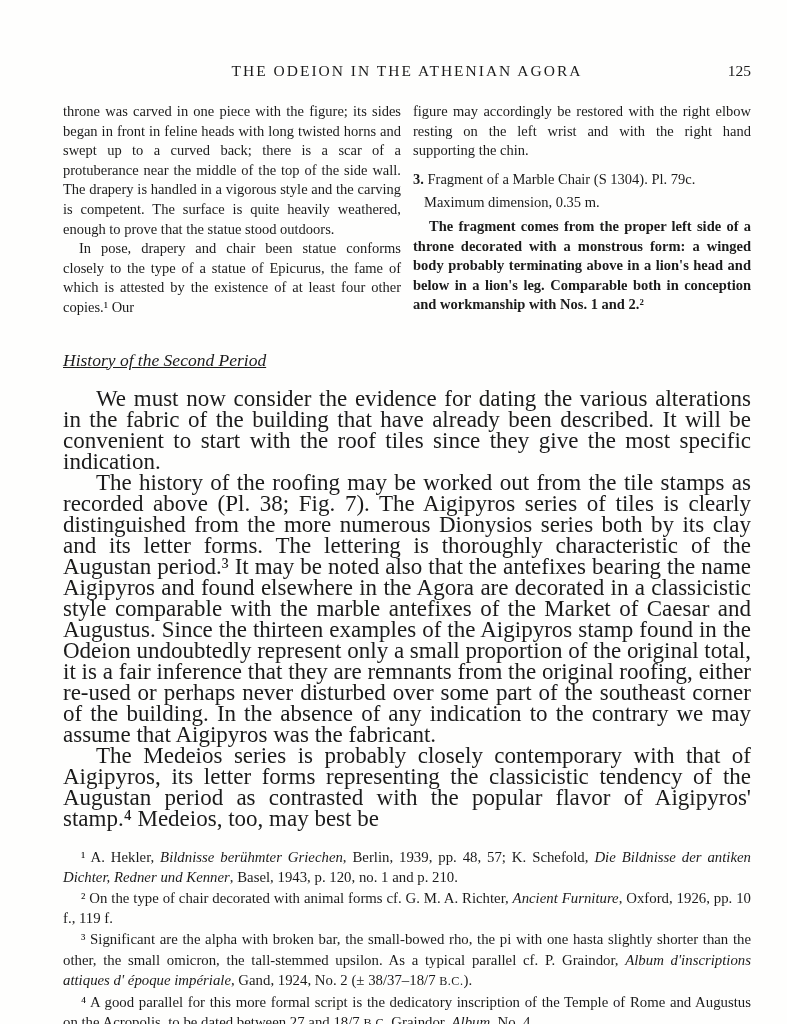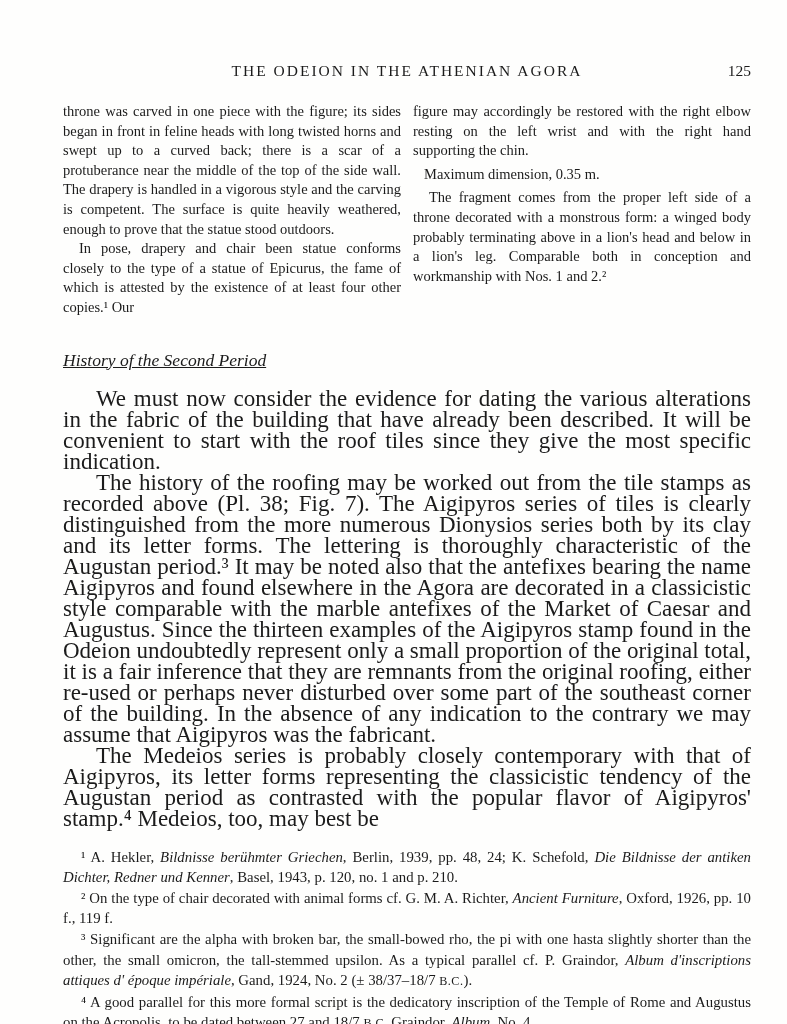--- a/index.html
+++ b/index.html
@@ -44,21 +44,21 @@
     display: flex;
     gap: 12px;
     font-size: 14.5px;
     line-height: 19.6px;
     text-align: justify;
   }
   .col { flex: 1; min-width: 0; }
   .indent { text-indent: 16px; }
   .catalog-entry { margin-top: 9px; }
   .dimension { margin-top: 4px; text-indent: 11px; }
-  .frag-para { margin-top: 4px; text-indent: 16px; }
+  .frag-para { margin-top: 4px; text-indent: 16px; font-weight: bold; }
 
   
   .section-heading {
     font-style: italic;
     font-weight: normal;
     font-size: 17.5px;
     margin: 32px 0 17px 0;
     text-decoration: underline;
   }
   .body-para {
@@ -91,31 +91,32 @@
     <span class="page-num">125</span>
   </header>
 
   <div class="two-col">
     <div class="col">
       <p>throne was carved in one piece with the figure; its sides began in front in feline heads with long twisted horns and swept up to a curved back; there is a scar of a protuberance near the middle of the top of the side wall. The drapery is handled in a vigorous style and the carving is competent. The surface is quite heavily weathered, enough to prove that the statue stood outdoors.</p>
       <p class="indent">In pose, drapery and chair been statue conforms closely to the type of a statue of Epicurus, the fame of which is attested by the existence of at least four other copies.¹ Our</p>
     </div>
     <div class="col">
       <p>figure may accordingly be restored with the right elbow resting on the left wrist and with the right hand supporting the chin.</p>
+      <p class="catalog-entry"><span class="bd">3.</span><span> Fragment of a Marble Chair (S 1304). Pl. 79c.</span></p>
       <p class="dimension">Maximum dimension, 0.35 m.</p>
       <p class="frag-para">The fragment comes from the proper left side of a throne decorated with a monstrous form: a winged body probably terminating above in a lion's head and below in a lion's leg. Comparable both in conception and workmanship with Nos. 1 and 2.²</p>
     </div>
   </div>
 
   <h2 class="section-heading">History of the Second Period</h2>
 
   <p class="body-para">We must now consider the evidence for dating the various alterations in the fabric of the building that have already been described. It will be convenient to start with the roof tiles since they give the most specific indication.</p>
   <p class="body-para">The history of the roofing may be worked out from the tile stamps as recorded above (Pl. 38; Fig. 7). The Aigipyros series of tiles is clearly distinguished from the more numerous Dionysios series both by its clay and its letter forms. The lettering is thoroughly characteristic of the Augustan period.³ It may be noted also that the antefixes bearing the name Aigipyros and found elsewhere in the Agora are decorated in a classicistic style comparable with the marble antefixes of the Market of Caesar and Augustus. Since the thirteen examples of the Aigipyros stamp found in the Odeion undoubtedly represent only a small proportion of the original total, it is a fair inference that they are remnants from the original roofing, either re-used or perhaps never disturbed over some part of the southeast corner of the building. In the absence of any indication to the contrary we may assume that Aigipyros was the fabricant.</p>
   <p class="body-para">The Medeios series is probably closely contemporary with that of Aigipyros, its letter forms representing the classicistic tendency of the Augustan period as contrasted with the popular flavor of Aigipyros' stamp.⁴ Medeios, too, may best be</p>
 
   <div class="footnotes">
-    <p class="footnote"><span>¹ A. Hekler, </span><span class="it">Bildnisse berühmter Griechen</span><span>, Berlin, 1939, pp. 48, 24; K. Schefold, </span><span class="it">Die Bildnisse der antiken Dichter, Redner und Kenner</span><span>, Basel, 1943, p. 120, no. 1 and p. 210.</span></p>
+    <p class="footnote"><span>¹ A. Hekler, </span><span class="it">Bildnisse berühmter Griechen</span><span>, Berlin, 1939, pp. 48, 57; K. Schefold, </span><span class="it">Die Bildnisse der antiken Dichter, Redner und Kenner</span><span>, Basel, 1943, p. 120, no. 1 and p. 210.</span></p>
     <p class="footnote"><span>² On the type of chair decorated with animal forms cf. G. M. A. Richter, </span><span class="it">Ancient Furniture</span><span>, Oxford, 1926, pp. 10 f., 119 f.</span></p>
     <p class="footnote"><span>³ Significant are the alpha with broken bar, the small-bowed rho, the pi with one hasta slightly shorter than the other, the small omicron, the tall-stemmed upsilon. As a typical parallel cf. P. Graindor, </span><span class="it">Album d'inscriptions attiques d' époque impériale</span><span>, Gand, 1924, No. 2 (± 38/37–18/7 </span><span class="sc">B.C.</span><span>).</span></p>
     <p class="footnote"><span>⁴ A good parallel for this more formal script is the dedicatory inscription of the Temple of Rome and Augustus on the Acropolis, to be dated between 27 and 18/7 </span><span class="sc">B.C.</span><span> Graindor, </span><span class="it">Album</span><span>, No. 4.</span></p>
   </div>
 
 </div>
 
 </body></html>

